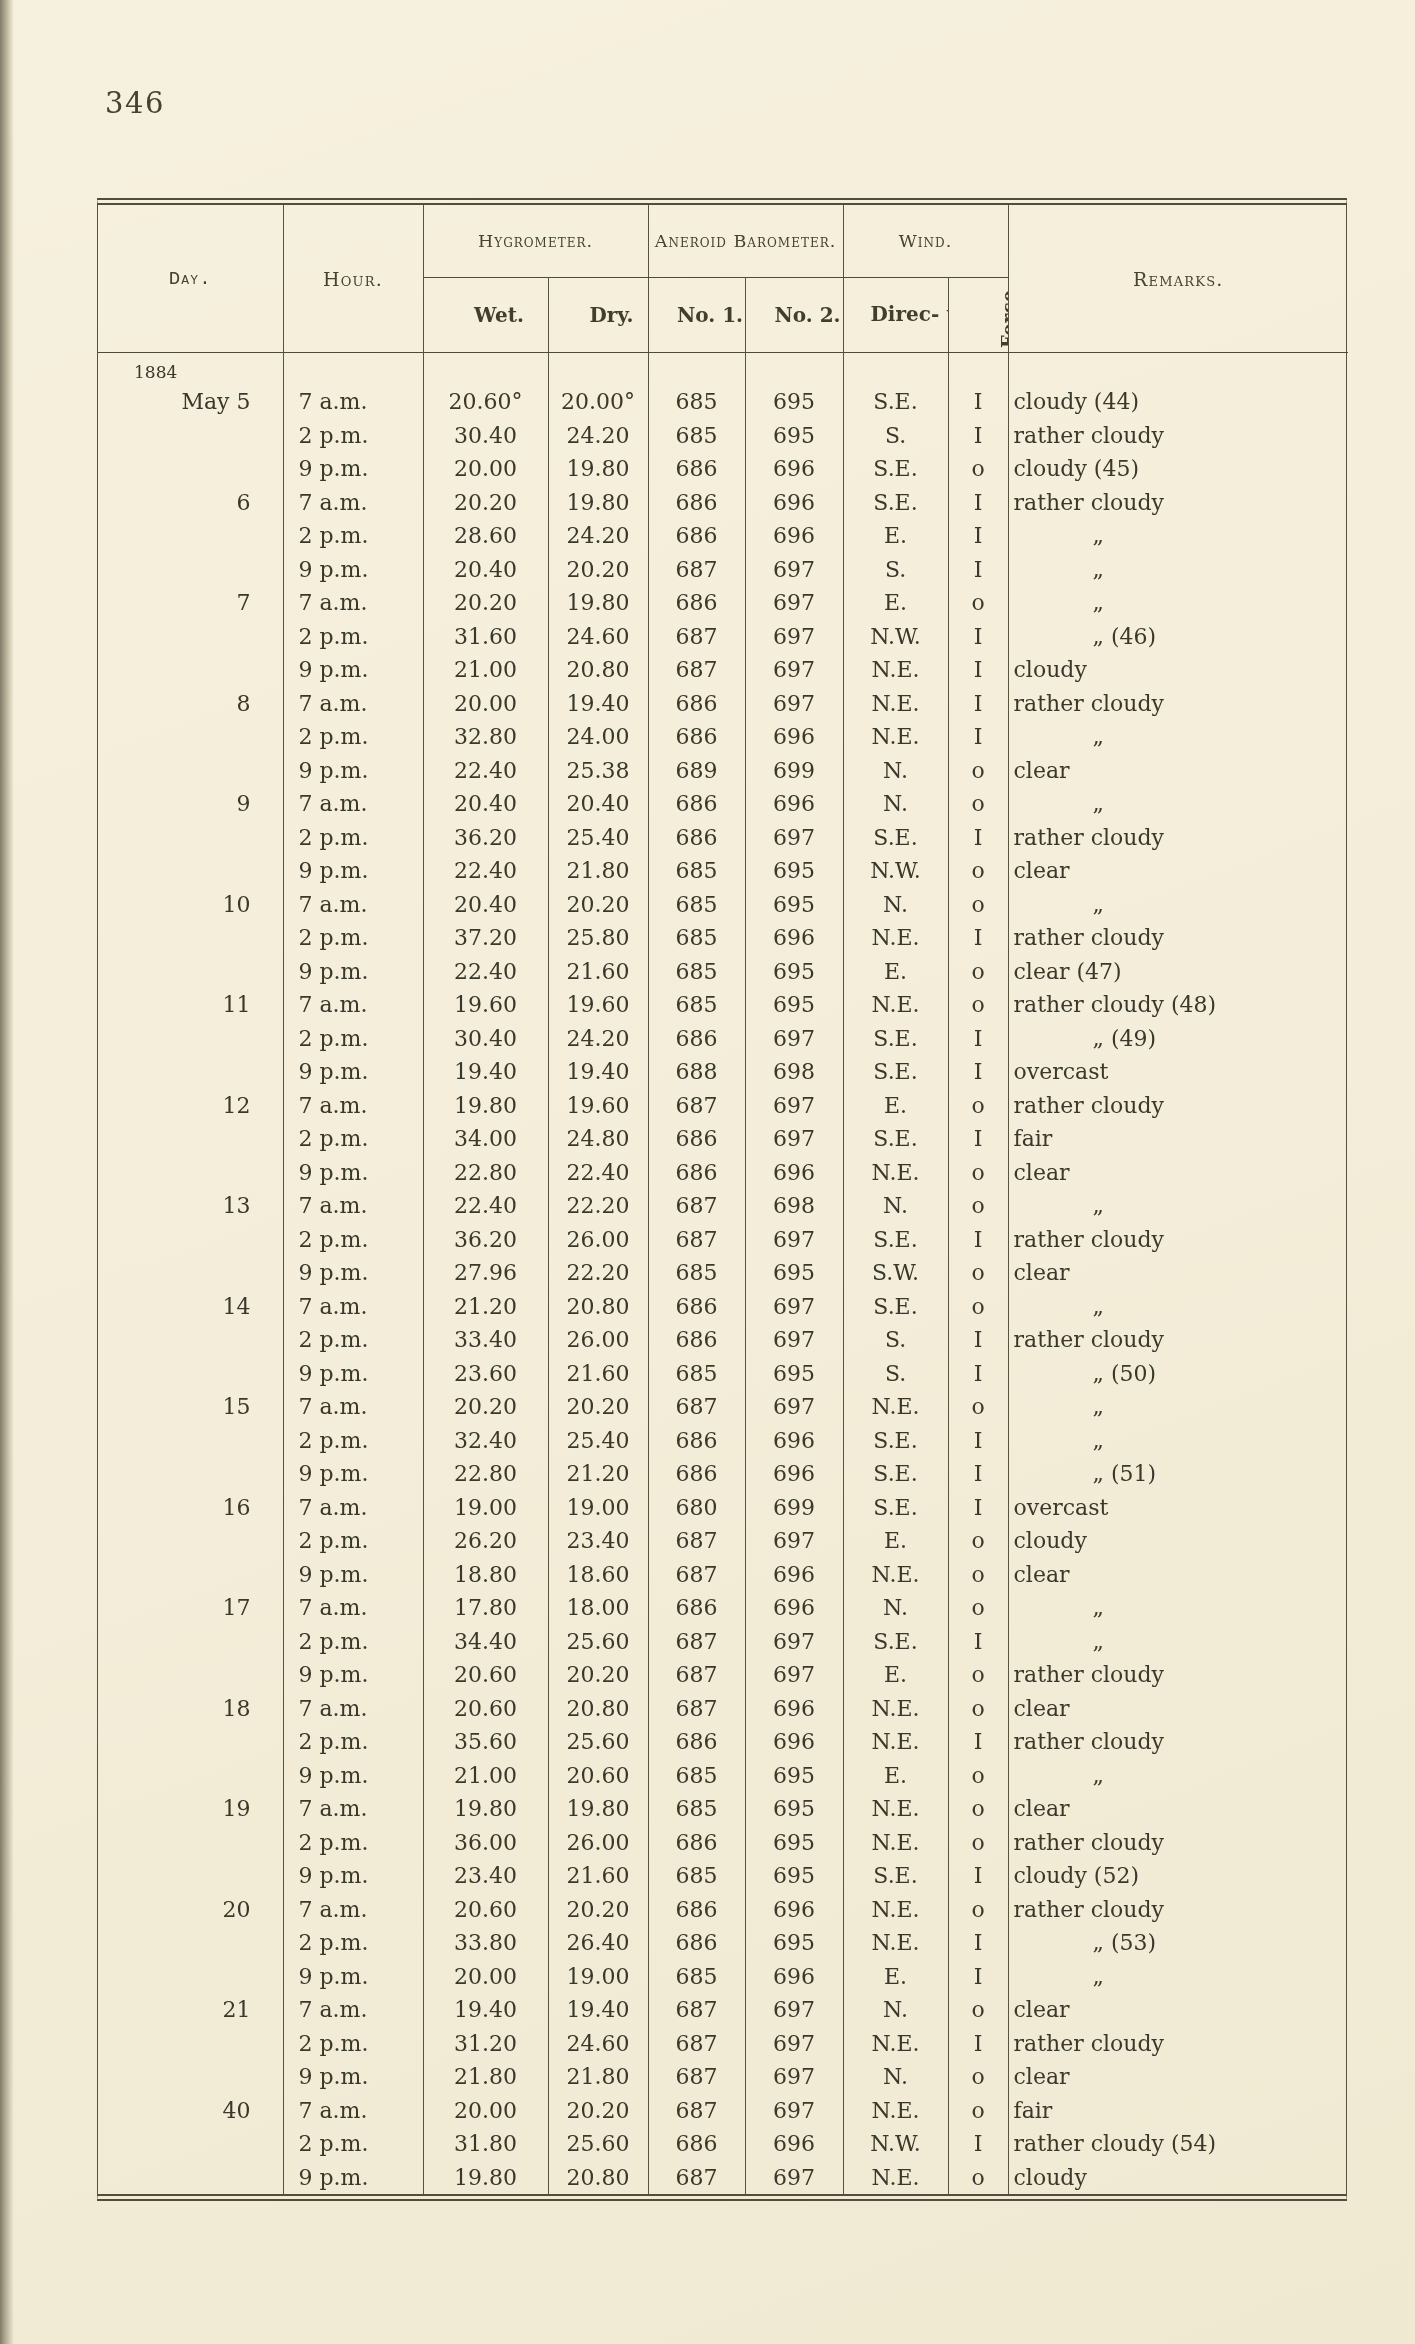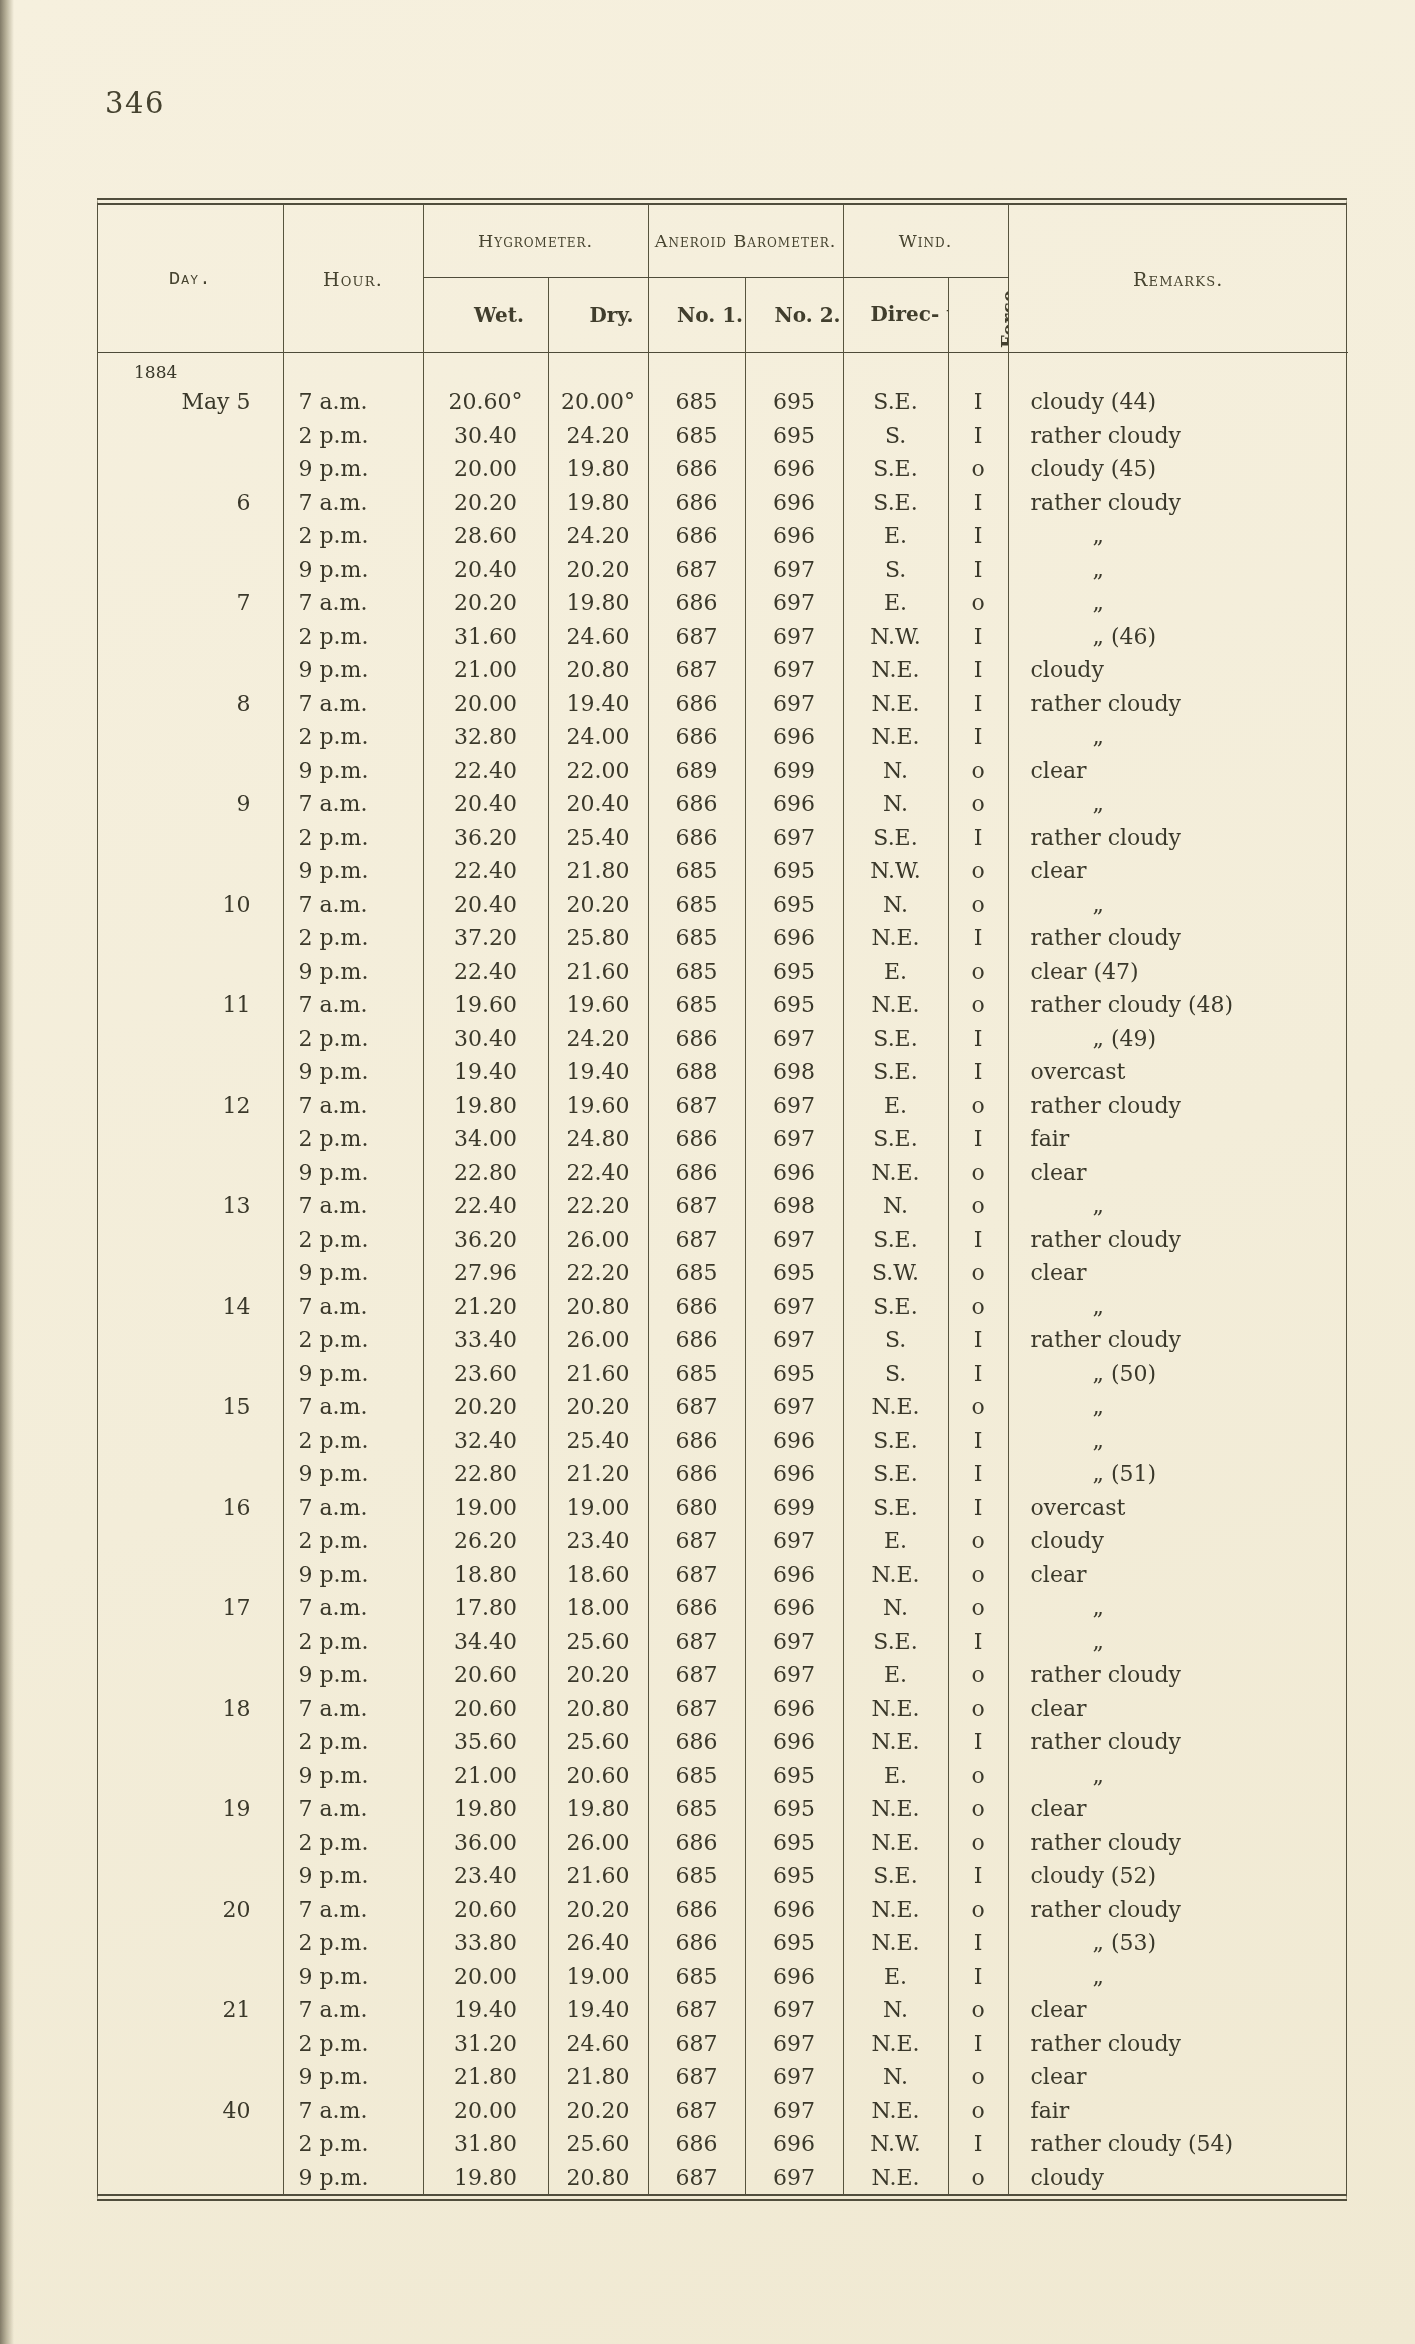--- a/index.html
+++ b/index.html
@@ -47,21 +47,21 @@
   th.h-grp{font-variant:small-caps;font-size:17.5px;letter-spacing:1px;color:#46432f;}
   th.h-sub{font-size:20px;font-weight:600;color:#413e2d;padding-left:27px;}
   thead tr:first-child th{height:72px;}
   thead tr:nth-child(2) th{height:74px;}
   .pre{white-space:pre-line;line-height:1.18;}
   .vertical{display:inline-block;transform:rotate(-90deg);font-size:18px;letter-spacing:.5px;white-space:nowrap;}
   
   tbody td{height:33.5px;font-size:22px;text-align:center;}
   td.c-day{text-align:right;padding-right:32px;}
   td.c-hour{text-align:left;padding-left:15px;}
-  td.c-remarks{text-align:left;padding-left:22px;}
+  td.c-remarks{text-align:left;padding-left:5px;}
   td.c-remarks.ditto{padding-left:84px;}
   tr.year-row td{height:27px;font-size:17px;}
   tr.year-row td.c-day{text-align:left;padding-left:36px;padding-top:5px;}
 </style>
 </head>
 <body>
 
 <div class="book-edge"></div>
 
 <div class="page-header">
@@ -231,21 +231,21 @@
           <td class="c-no1">686</td>
           <td class="c-no2">696</td>
           <td class="c-dir">N.E.</td>
           <td class="c-force">I</td>
           <td class="c-remarks ditto">„</td>
         </tr>
         <tr>
           <td class="c-day"></td>
           <td class="c-hour">9 p.m.</td>
           <td class="c-wet">22.40</td>
-          <td class="c-dry">22.00</td>
+          <td class="c-dry">25.38</td>
           <td class="c-no1">689</td>
           <td class="c-no2">699</td>
           <td class="c-dir">N.</td>
           <td class="c-force">o</td>
           <td class="c-remarks">clear</td>
         </tr>
         <tr>
           <td class="c-day">9</td>
           <td class="c-hour">7 a.m.</td>
           <td class="c-wet">20.40</td>

